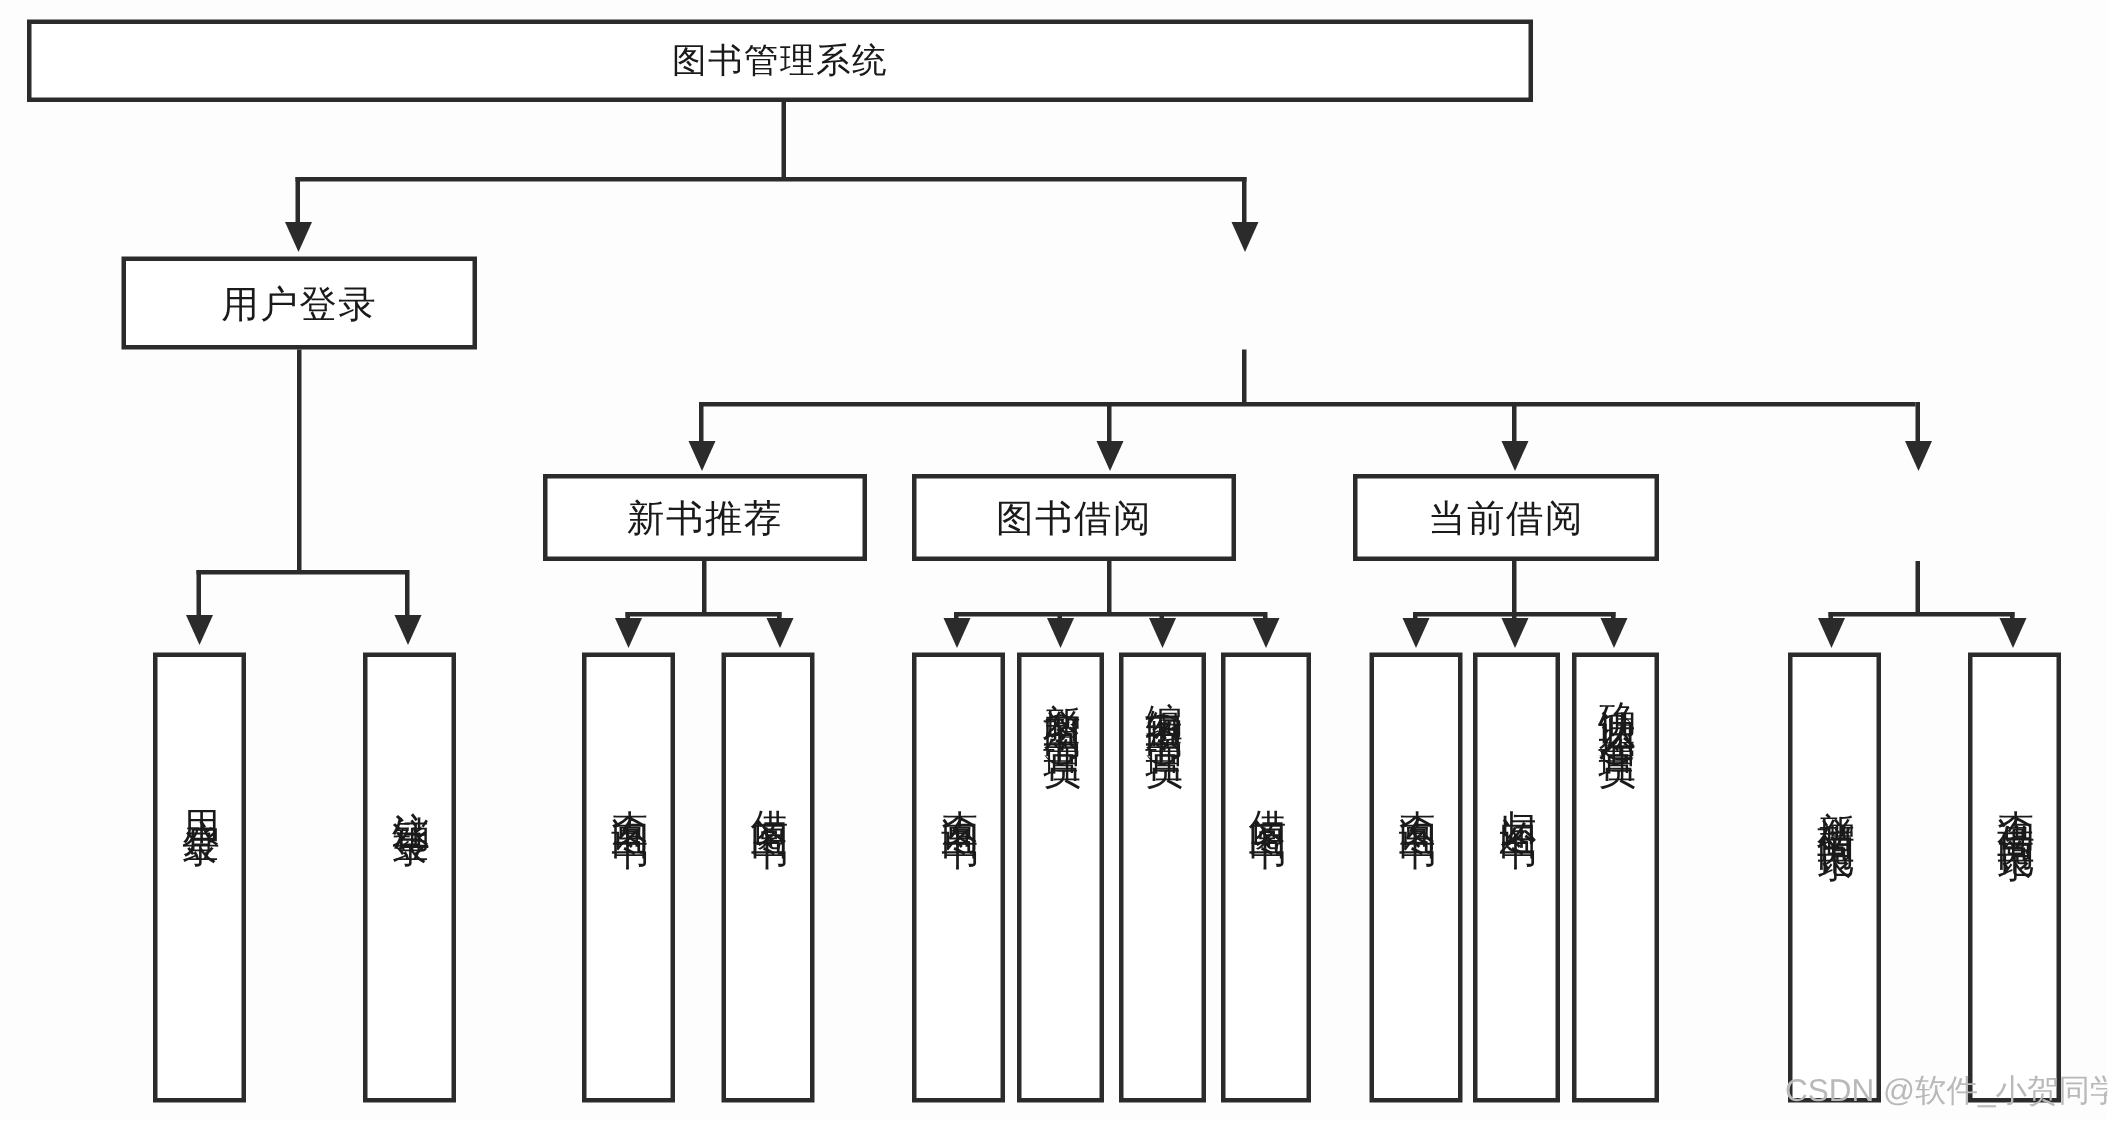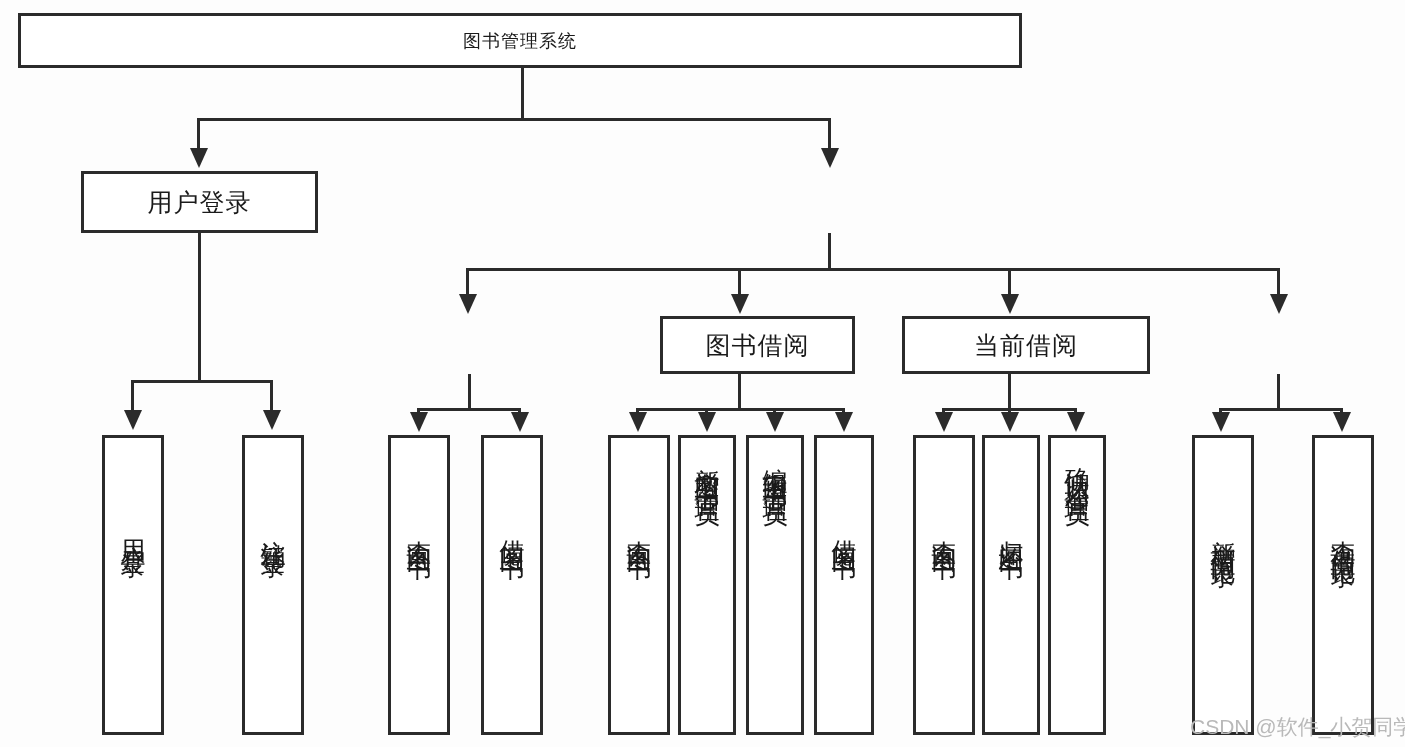--- a/index.html
+++ b/index.html
@@ -45,21 +45,21 @@
     display: block;
   }
   .node.v.mid .vtext {
     margin-top: 78px;
   }
   .node.v.top .vtext {
     margin-top: 6px;
   }
   .node.root {
     border-width: 3px;
-    font-size: 18px;
+    font-size: 23px;
   }
   .edge {
     position: absolute;
     background: #2b2b2b;
   }
   .edge.vline { width: 3px; }
   .edge.hline { height: 3px; }
   .arrow {
     position: absolute;
     width: 0;
@@ -109,24 +109,27 @@
   <div class="edge hline" style="left:466px; top:268px; width:811px;"></div>
   <div class="edge vline" style="left:466px; top:268px; height:28px;"></div>
   <div class="arrow" style="left:459px; top:294px;"></div>
   <div class="edge vline" style="left:738px; top:268px; height:28px;"></div>
   <div class="arrow" style="left:731px; top:294px;"></div>
   <div class="edge vline" style="left:1008px; top:268px; height:28px;"></div>
   <div class="arrow" style="left:1001px; top:294px;"></div>
   <div class="edge vline" style="left:1277px; top:268px; height:28px;"></div>
   <div class="arrow" style="left:1270px; top:294px;"></div>
 
-  <div class="node h" style="left:660px; top:316px; width:195px; height:58px;align-items:center;">
+  <div class="node h" style="left:362px; top:316px; width:216px; height:58px;">
+    <span>新书推荐</span>
+  </div>
+  <div class="node h" style="left:608px; top:316px; width:216px; height:58px;align-items:center;">
     <span>图书借阅</span>
   </div>
-  <div class="node h" style="left:902px; top:316px; width:248px; height:58px;">
+  <div class="node h" style="left:902px; top:316px; width:204px; height:58px;">
     <span>当前借阅</span>
   </div>
 
   <div class="edge vline" style="left:468px; top:374px; height:34px;"></div>
   <div class="edge hline" style="left:417px; top:408px; width:104px;"></div>
   <div class="edge vline" style="left:417px; top:408px; height:13px;"></div>
   <div class="arrow" style="left:410px; top:412px;"></div>
   <div class="edge vline" style="left:518px; top:408px; height:13px;"></div>
   <div class="arrow" style="left:511px; top:412px;"></div>
 

